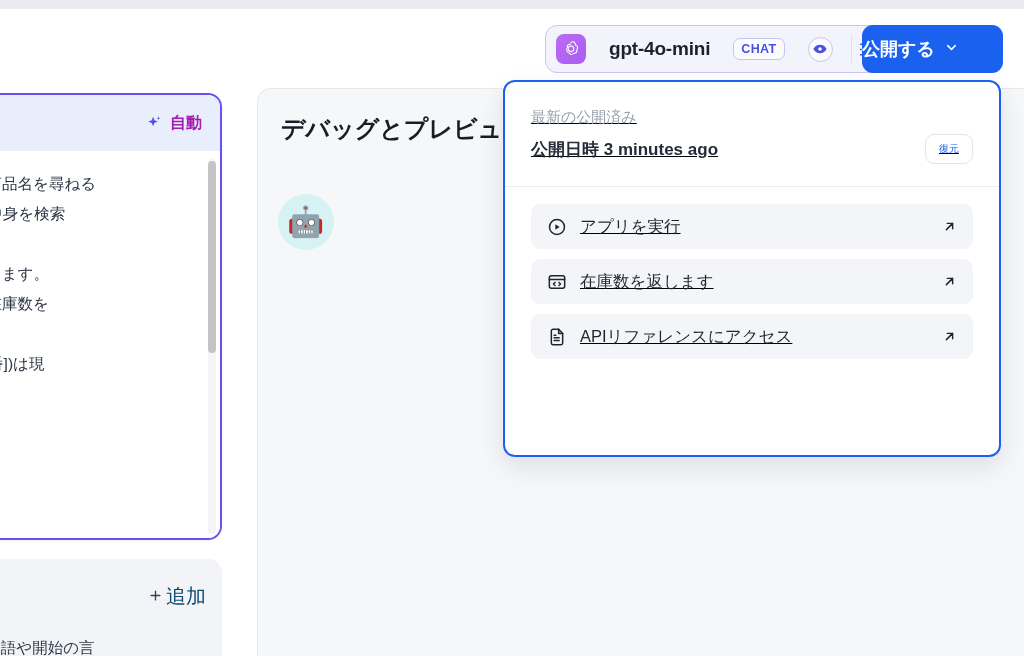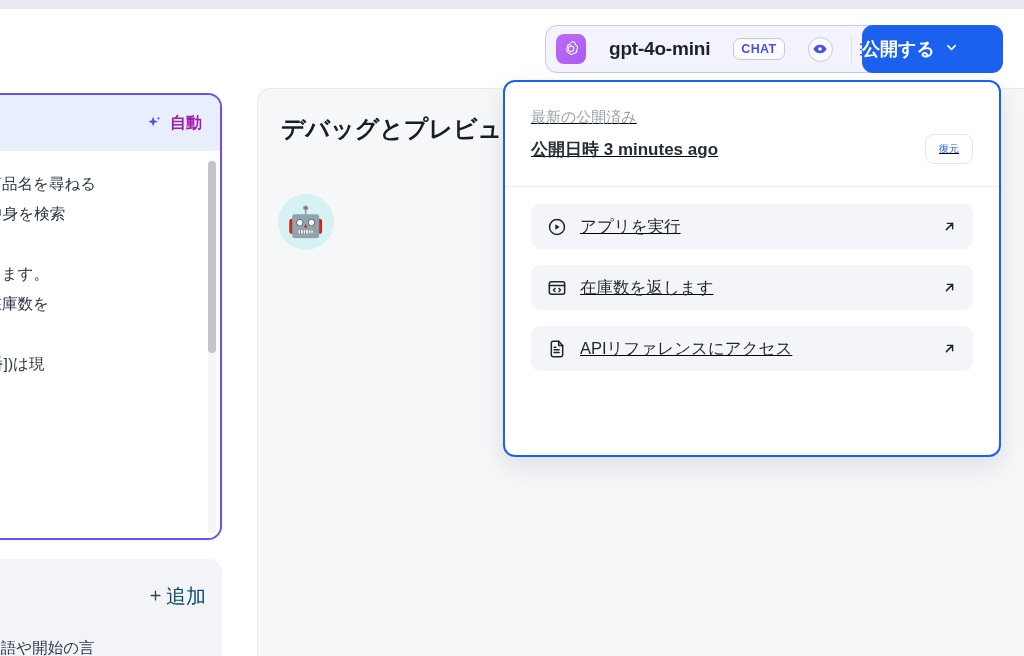--- a/index.html
+++ b/index.html
@@ -368,21 +368,21 @@
   .panel-divider {
     margin: 22px -26px 0 -26px;
     height: 1px;
     background: #ebedf1;
   }
 
   .action-list {
     margin-top: 17px;
     display: flex;
     flex-direction: column;
-    gap: 16px;
+    gap: 10px;
   }
 
   .action-item {
     height: 45px;
     background: #f4f5f8;
     border-radius: 9px;
     display: flex;
     align-items: center;
     gap: 13px;
     padding: 0 16px;

